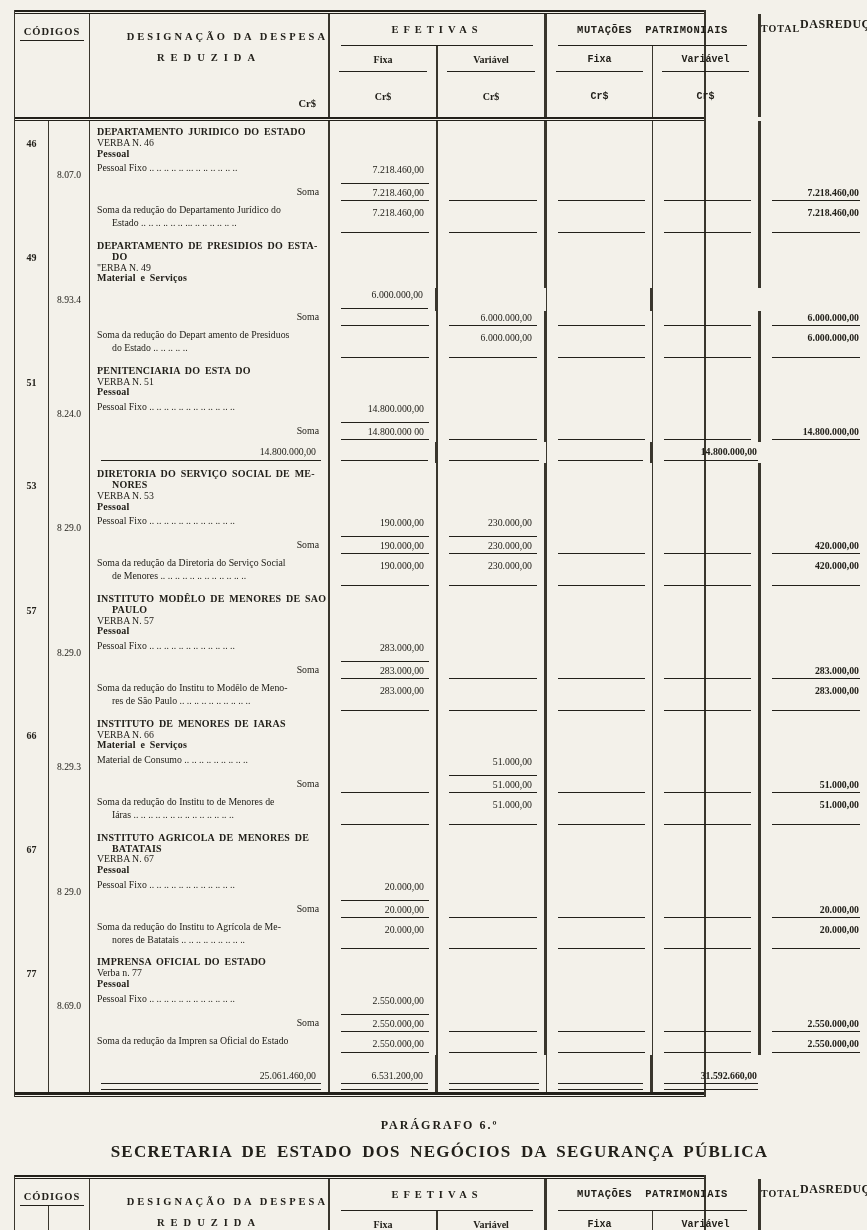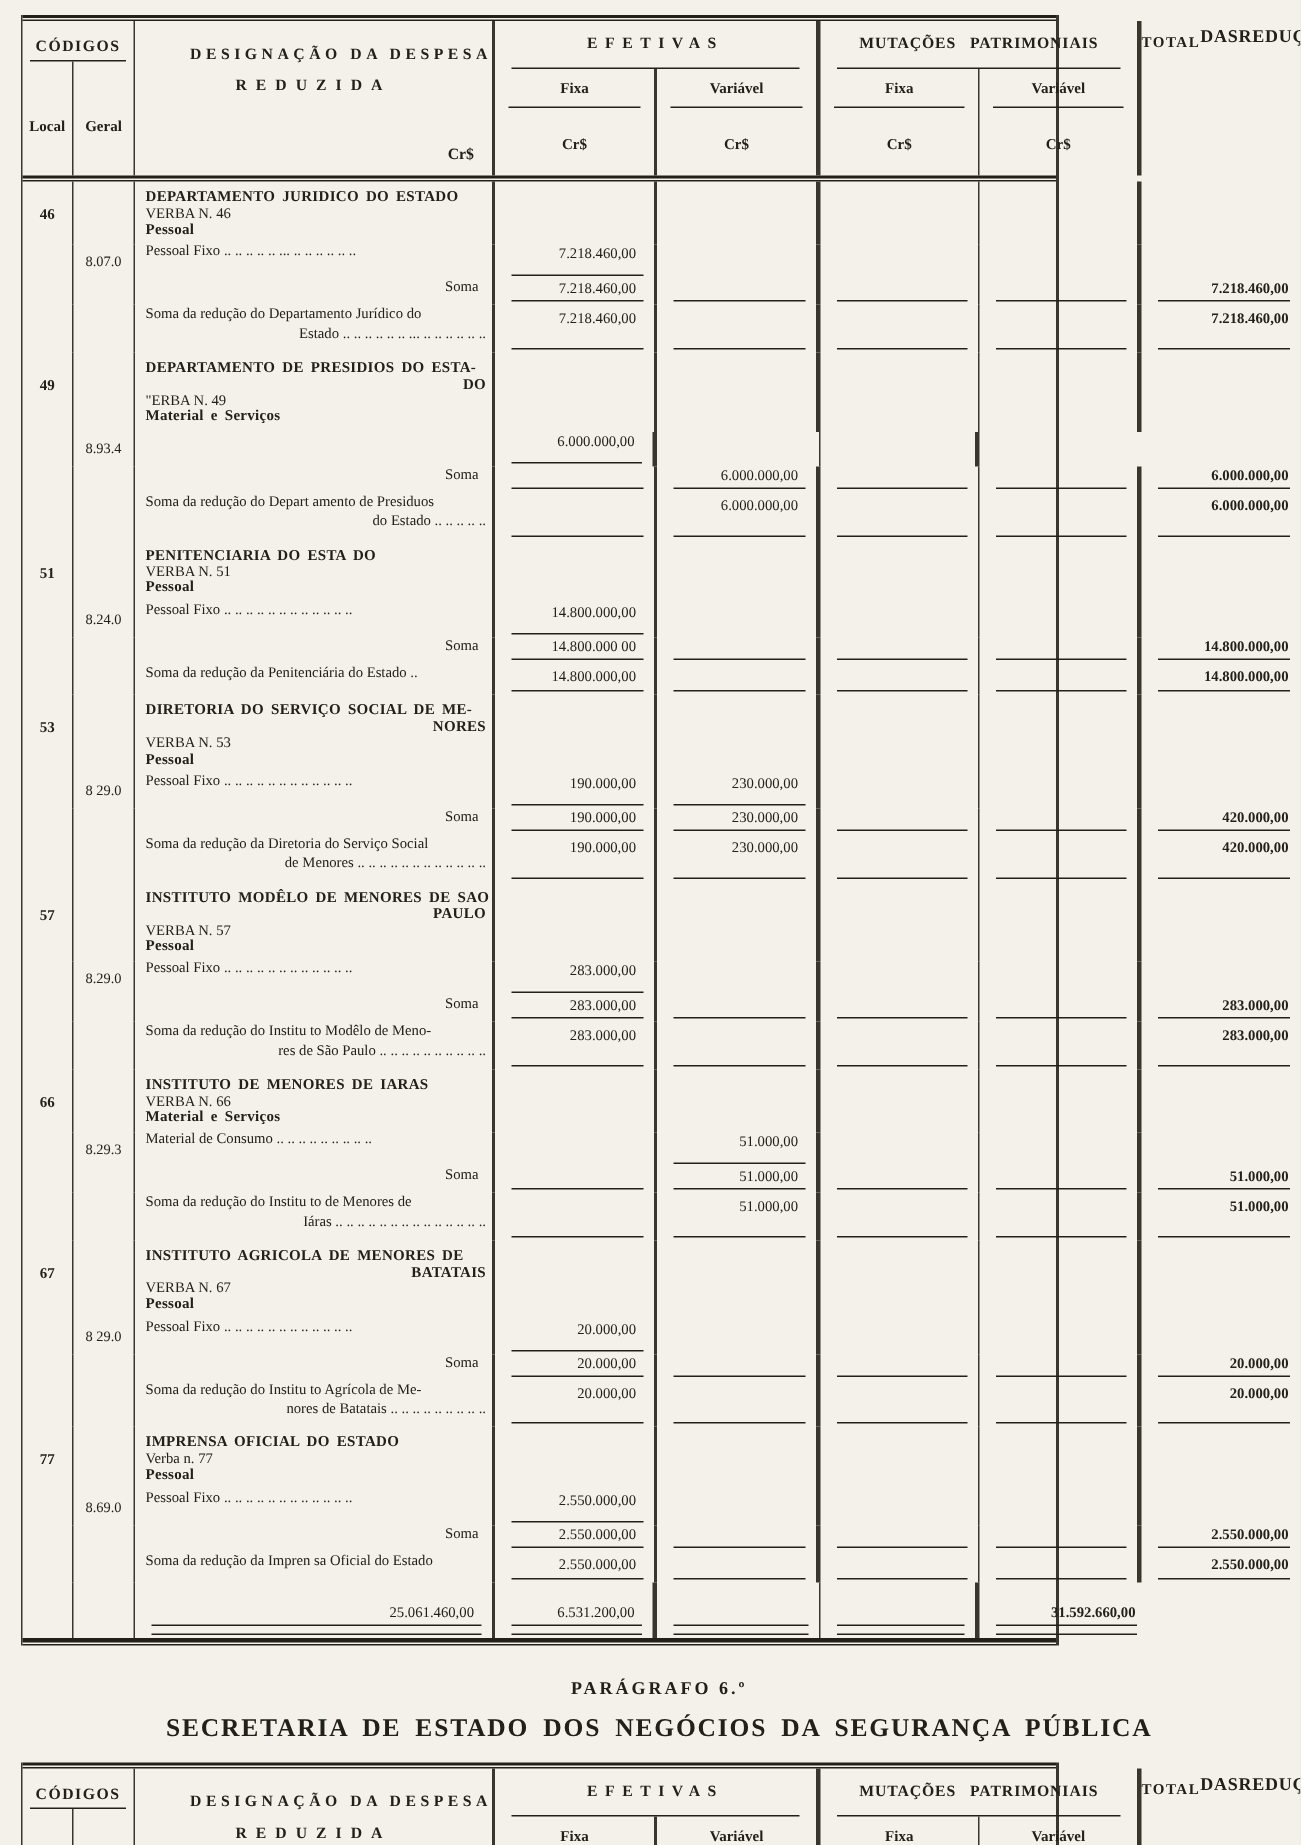--- a/index.html
+++ b/index.html
@@ -31,21 +31,21 @@
   .th-local,.th-geral{display:flex;align-items:center;justify-content:center;
     font-weight:bold;font-size:10px;padding-top:10px;}
   .th-local{width:34px;border-right:1px solid var(--ln);}
   .th-geral{flex:1;}
   .th-desig{border-right:2px solid var(--ln);}
   .d1{margin-top:17px;text-align:right;font-weight:bold;font-size:10.5px;letter-spacing:3px;}
   .d2{margin-top:10px;text-align:center;font-weight:bold;font-size:10.5px;letter-spacing:6px;}
   .dcr{position:absolute;right:12px;bottom:8px;font-weight:bold;font-size:10.5px;}
   .th-grp{display:flex;flex-direction:column;}
   .g-efet{border-right:3px solid var(--ln);}
-  .g-mut{border-right:3px solid var(--ln);}
+  .g-mut{border-right:3px solid var(--ln);font-family:Liberation Mono, monospace;}
   .glabel{height:31px;display:flex;align-items:center;justify-content:center;
     font-weight:bold;font-size:10.5px;}
   .gl-efet{letter-spacing:5px;}
   .gl-mut{letter-spacing:0.6px;word-spacing:6px;}
   .hr.ins{margin:0 11px;}
   .pair{flex:1;display:flex;}
   .sub{flex:1;display:flex;flex-direction:column;}
   .g-efet .sub.first{border-right:2px solid var(--ln);}
   .g-mut .sub.first{border-right:1px solid var(--ln);}
   .sname{height:25px;display:flex;align-items:flex-end;justify-content:center;
@@ -67,21 +67,21 @@
   .cD{border-right:2px solid var(--ln);padding-left:7px;padding-right:4px;}
   .cF{border-right:2px solid var(--ln);}
   .cV{border-right:3px solid var(--ln);}
   .cMF{border-right:1px solid var(--ln);}
   .cMV{border-right:3px solid var(--ln);}
   .code{font-size:9.6px;display:inline-block;}
   .row--head .cell{padding-top:6px;}
   .row--head .cL .code{margin-top:11px;font-weight:bold;font-size:10px;}
   .dline{font-size:9.8px;line-height:10.8px;white-space:nowrap;}
   .dline.b{font-weight:bold;font-size:10px;letter-spacing:0.2px;word-spacing:2px;}
-  .dline.ind{padding-left:15px;text-align:right;}
+  .dline.ind{padding-left:15px;}
   .row--item .cell{min-height:13px;}
   .row--item .cG{padding-top:1px;}
   .row--soma .cell{min-height:16px;padding-bottom:5px;}
   .soma{font-size:9.8px;text-align:right;padding-right:5px;}
   .row--secsum .cell{padding-bottom:6px;}
   .row--secsum .dline{padding-top:2px;}
   .row--secsum .amt{padding-top:4px;}
   .row--total .cell{padding-bottom:11px;padding-top:2px;}
   .row--total .amt{padding-top:13px;}
   .amt{font-size:9.8px;text-align:right;padding:1px 12px 0 0;white-space:nowrap;}
@@ -99,24 +99,20 @@
 
 <div class="page">
   <div class="inner">
 
     <div class="tbl">
       <div class="hrule top"></div>
       <div class="thead">
         <div class="th th-codes">
           <div class="th-codes-label">CÓDIGOS</div>
           <div class="hr hr-codes"></div>
-          <div class="th-codes-sub">
-            <div class="th-local">Local</div>
-            <div class="th-geral">Geral</div>
-          </div>
         </div>
         <div class="th th-desig">
           <div class="d1">DESIGNAÇÃO DA DESPESA</div>
           <div class="d2">REDUZIDA</div>
           <div class="dcr">Cr$</div>
         </div>
         <div class="th th-grp g-efet">
           <div class="glabel gl-efet">EFETIVAS</div>
           <div class="hr ins"></div>
           <div class="pair">
@@ -361,23 +357,20 @@
               <div class="rl"></div>
             </div>
             <div class="cell cT">
               <div class="amt tt">14.800.000,00</div>
               <div class="rl"></div>
             </div>
           </div>
           <div class="row row--secsum">
             <div class="cell cL"></div>
             <div class="cell cG"></div>
-            <div class="cell cD">
-              <div class="dline">Soma da redução da Penitenciária do Estado ..</div>
-            </div>
             <div class="cell cF">
               <div class="amt">14.800.000,00</div>
               <div class="rl"></div>
             </div>
             <div class="cell cV">
               <div class="rl"></div>
             </div>
             <div class="cell cMF">
               <div class="rl"></div>
             </div>

